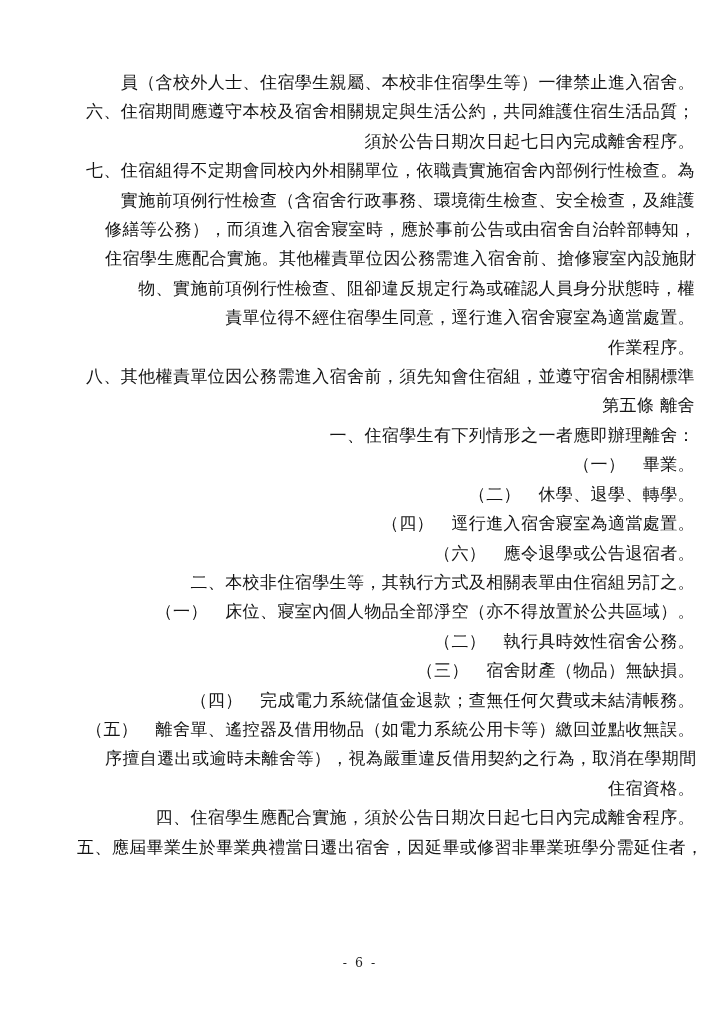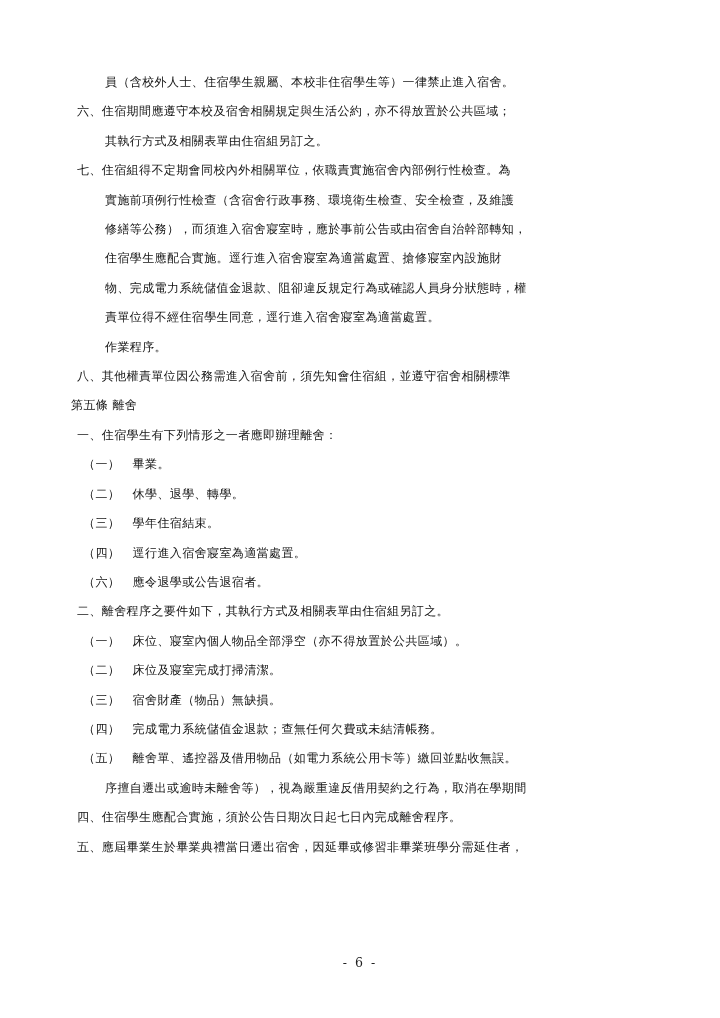--- a/index.html
+++ b/index.html
@@ -16,24 +16,25 @@
     font-family: "DejaVu Serif", "Liberation Serif", serif;
     color: #141414;
   }
   .doc-body {
     position: absolute;
     top: 68px;
     left: 55px;
     right: 25px;
   }
   .line {
-    font-size: 12px;
+    font-size: 17px;
     line-height: 29.4px;
     letter-spacing: 0.4px;
     white-space: nowrap;
+    text-align: right;
   }
   .indent-article { margin-left: 16px; }
   .indent-item    { margin-left: 22px; }
   .indent-cont    { margin-left: 50px; }
   .indent-sub     { margin-left: 28px; }
   .page-footer {
     position: absolute;
     top: 955px;
     left: 0;
     width: 100%;
@@ -42,41 +43,41 @@
     letter-spacing: 2px;
     color: #222222;
   }
 </style>
 </head>
 <body>
 
 <div class="page">
   <div class="doc-body">
       <div class="line indent-cont">員（含校外人士、住宿學生親屬、本校非住宿學生等）一律禁止進入宿舍。</div>
-      <div class="line indent-item">六、住宿期間應遵守本校及宿舍相關規定與生活公約，亦不得放置於公共區域；</div>
-      <div class="line indent-cont">其執行方式及相關表單由住宿組另訂之。</div>
+      <div class="line indent-item">六、住宿期間應遵守本校及宿舍相關規定與生活公約，共同維護住宿生活品質；</div>
+      <div class="line indent-cont">須於公告日期次日起七日內完成離舍程序。</div>
       <div class="line indent-item">七、住宿組得不定期會同校內外相關單位，依職責實施宿舍內部例行性檢查。為</div>
       <div class="line indent-cont">實施前項例行性檢查（含宿舍行政事務、環境衛生檢查、安全檢查，及維護</div>
       <div class="line indent-cont">修繕等公務），而須進入宿舍寢室時，應於事前公告或由宿舍自治幹部轉知，</div>
-      <div class="line indent-cont">住宿學生應配合實施。逕行進入宿舍寢室為適當處置、搶修寢室內設施財</div>
-      <div class="line indent-cont">物、完成電力系統儲值金退款、阻卻違反規定行為或確認人員身分狀態時，權</div>
+      <div class="line indent-cont">住宿學生應配合實施。其他權責單位因公務需進入宿舍前、搶修寢室內設施財</div>
+      <div class="line indent-cont">物、實施前項例行性檢查、阻卻違反規定行為或確認人員身分狀態時，權</div>
       <div class="line indent-cont">責單位得不經住宿學生同意，逕行進入宿舍寢室為適當處置。</div>
       <div class="line indent-cont">作業程序。</div>
       <div class="line indent-item">八、其他權責單位因公務需進入宿舍前，須先知會住宿組，並遵守宿舍相關標準</div>
       <div class="line indent-article">第五條 離舍</div>
       <div class="line indent-item">一、住宿學生有下列情形之一者應即辦理離舍：</div>
       <div class="line indent-sub">（一）　畢業。</div>
       <div class="line indent-sub">（二）　休學、退學、轉學。</div>
-      <div class="line indent-sub">（三）　學年住宿結束。</div>
       <div class="line indent-sub">（四）　逕行進入宿舍寢室為適當處置。</div>
       <div class="line indent-sub">（六）　應令退學或公告退宿者。</div>
-      <div class="line indent-item">二、離舍程序之要件如下，其執行方式及相關表單由住宿組另訂之。</div>
+      <div class="line indent-item">二、本校非住宿學生等，其執行方式及相關表單由住宿組另訂之。</div>
       <div class="line indent-sub">（一）　床位、寢室內個人物品全部淨空（亦不得放置於公共區域）。</div>
-      <div class="line indent-sub">（二）　床位及寢室完成打掃清潔。</div>
+      <div class="line indent-sub">（二）　執行具時效性宿舍公務。</div>
       <div class="line indent-sub">（三）　宿舍財產（物品）無缺損。</div>
       <div class="line indent-sub">（四）　完成電力系統儲值金退款；查無任何欠費或未結清帳務。</div>
       <div class="line indent-sub">（五）　離舍單、遙控器及借用物品（如電力系統公用卡等）繳回並點收無誤。</div>
       <div class="line indent-cont">序擅自遷出或逾時未離舍等），視為嚴重違反借用契約之行為，取消在學期間</div>
+      <div class="line indent-cont">住宿資格。</div>
       <div class="line indent-item">四、住宿學生應配合實施，須於公告日期次日起七日內完成離舍程序。</div>
       <div class="line indent-item">五、應屆畢業生於畢業典禮當日遷出宿舍，因延畢或修習非畢業班學分需延住者，</div>
     </div>
   <div class="page-footer">- 6 -</div>
 </div>
 
 </body></html>

